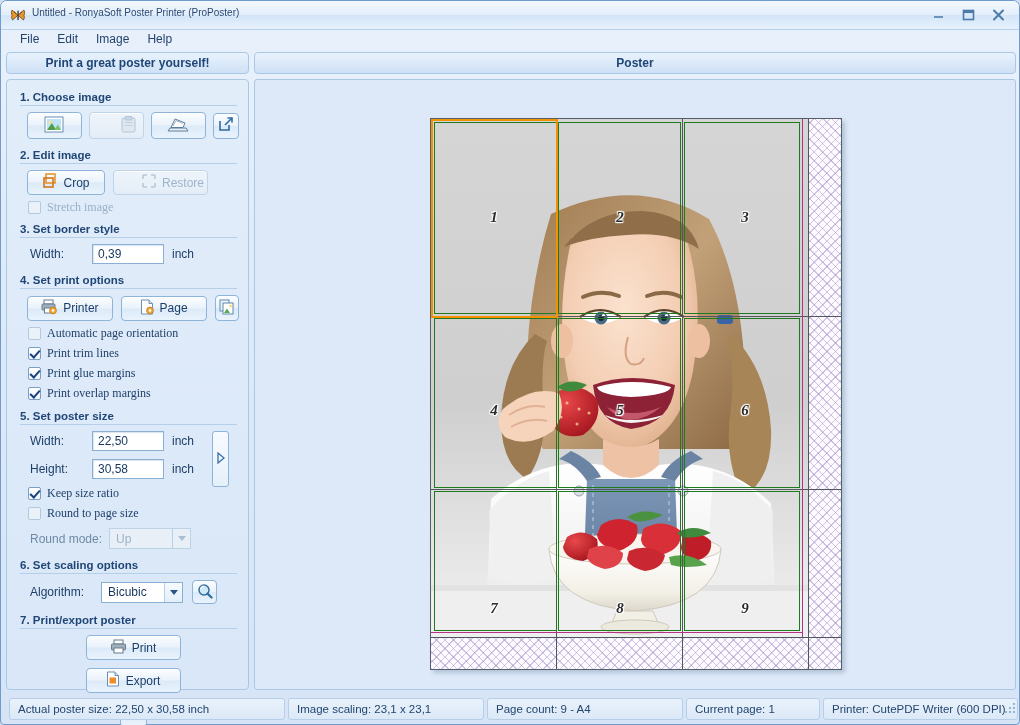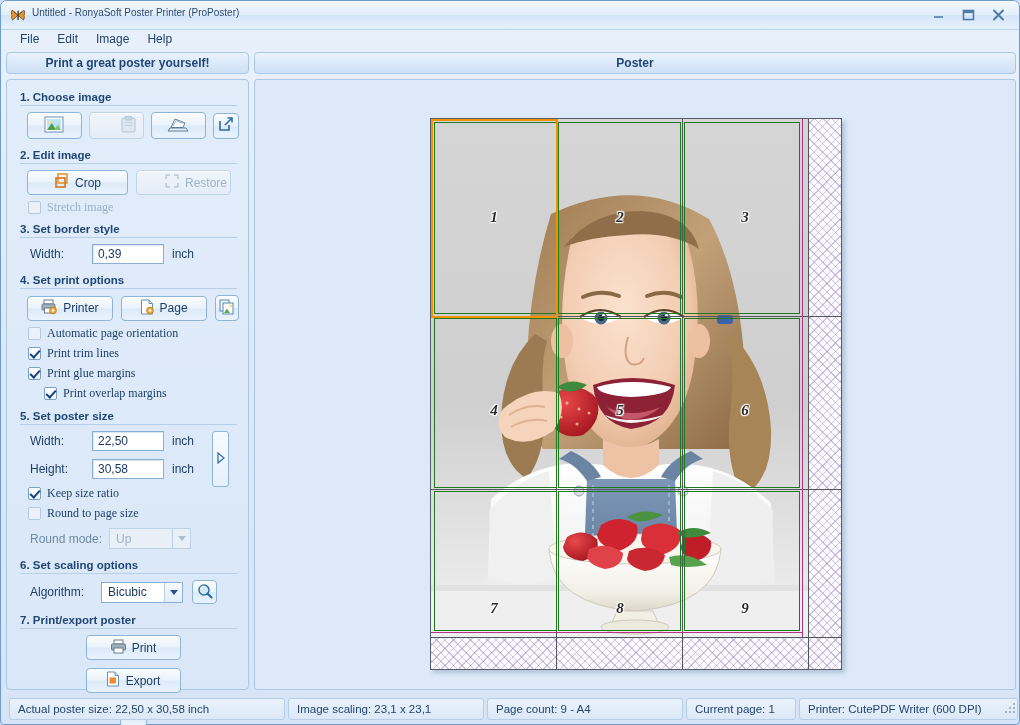--- a/index.html
+++ b/index.html
@@ -299,21 +299,21 @@
               <path d="M7 9 L14 2" stroke="#2b6ca3" stroke-width="1.6"></path>
               <path d="M9.5 2 L14 2 L14 6.5" fill="none" stroke="#2b6ca3" stroke-width="1.6"></path>
             </svg>
           </span>
         </div>
       </div>
 
       <div class="sec-title">2. Edit image</div>
       <div class="sec-rule"></div>
       <div class="row" style="gap:8px;margin:0 0 4px 11px;">
-        <div class="btn" style="width:101px;height:25px;">
+        <div class="btn" style="width:78px;height:25px;">
           <span>
             <svg width="16" height="16" viewBox="0 0 16 16">
               <rect x="4" y="1" width="9" height="9" fill="none" stroke="#e8952c" stroke-width="1.6"></rect>
               <rect x="2" y="5" width="9" height="9" fill="none" stroke="#d4761d" stroke-width="1.6"></rect>
             </svg>
           </span>
           <span>Crop</span>
         </div>
         <div class="btn disabled" style="width:95px;height:25px;">
           <span>
@@ -379,21 +379,21 @@
         <span class="cblabel">Automatic page orientation</span>
       </div>
       <div class="cbrow" style="margin-left:12px;">
         <div class="cb checked"></div>
         <span class="cblabel">Print trim lines</span>
       </div>
       <div class="cbrow" style="margin-left:12px;">
         <div class="cb checked"></div>
         <span class="cblabel">Print glue margins</span>
       </div>
-      <div class="cbrow" style="margin-left:28px;margin-bottom:9px;text-align:right;">
+      <div class="cbrow" style="margin-left:12px;margin-bottom:9px;text-align:right;">
         <div class="cb checked"></div>
         <span class="cblabel">Print overlap margins</span>
       </div>
 
       <div class="sec-title">5. Set poster size</div>
       <div class="sec-rule"></div>
       <div style="position:relative;margin-left:14px;">
         <div class="row" style="margin-bottom:8px;">
           <span class="lbl" style="width:62px;">Width:</span>
           <div class="tf">22,50</div>
@@ -664,18 +664,18 @@
         <div class="pnum" style="left:314px;top:489px;">9</div>
 
       </div>
     </div>
   </div>
 
   <div class="statusbar">
     <div class="scell" style="width:276px;">Actual poster size: 22,50 x 30,58 inch</div>
     <div class="scell" style="width:196px;">Image scaling: 23,1 x 23,1</div>
     <div class="scell" style="width:196px;">Page count: 9 - A4</div>
-    <div class="scell" style="width:110px;">Current page: 1</div>
+    <div class="scell" style="width:134px;">Current page: 1</div>
     <div class="scell" style="flex:1;">Printer: CutePDF Writer (600 DPI)</div>
     <div class="grip"></div>
   </div>
 
 </div>
 
 </body></html>

